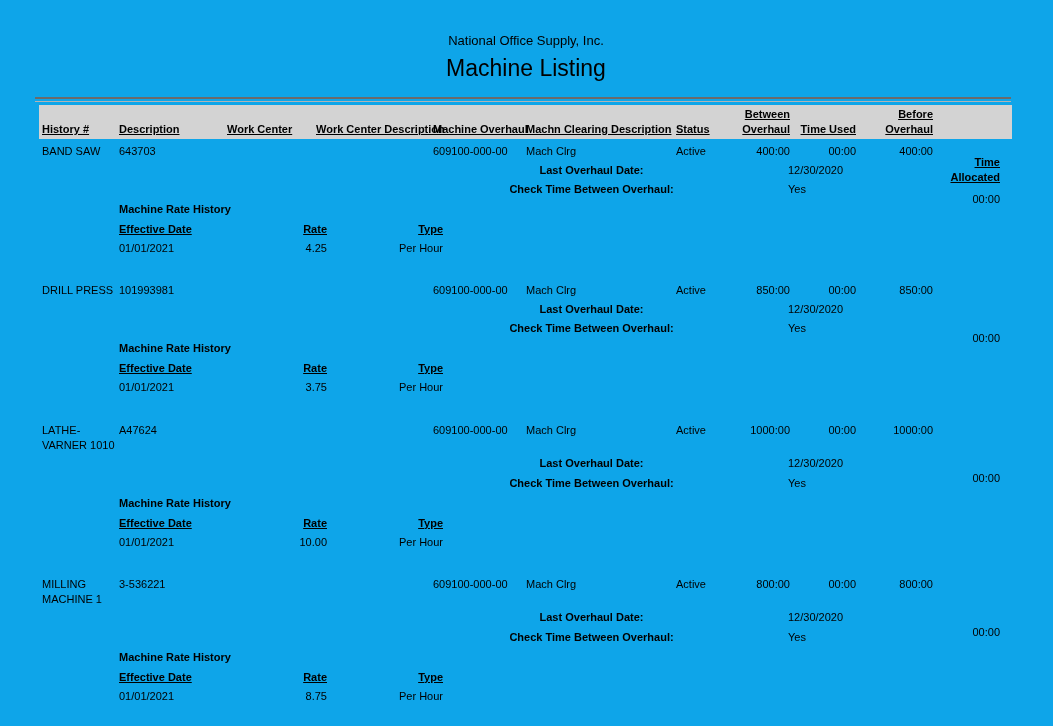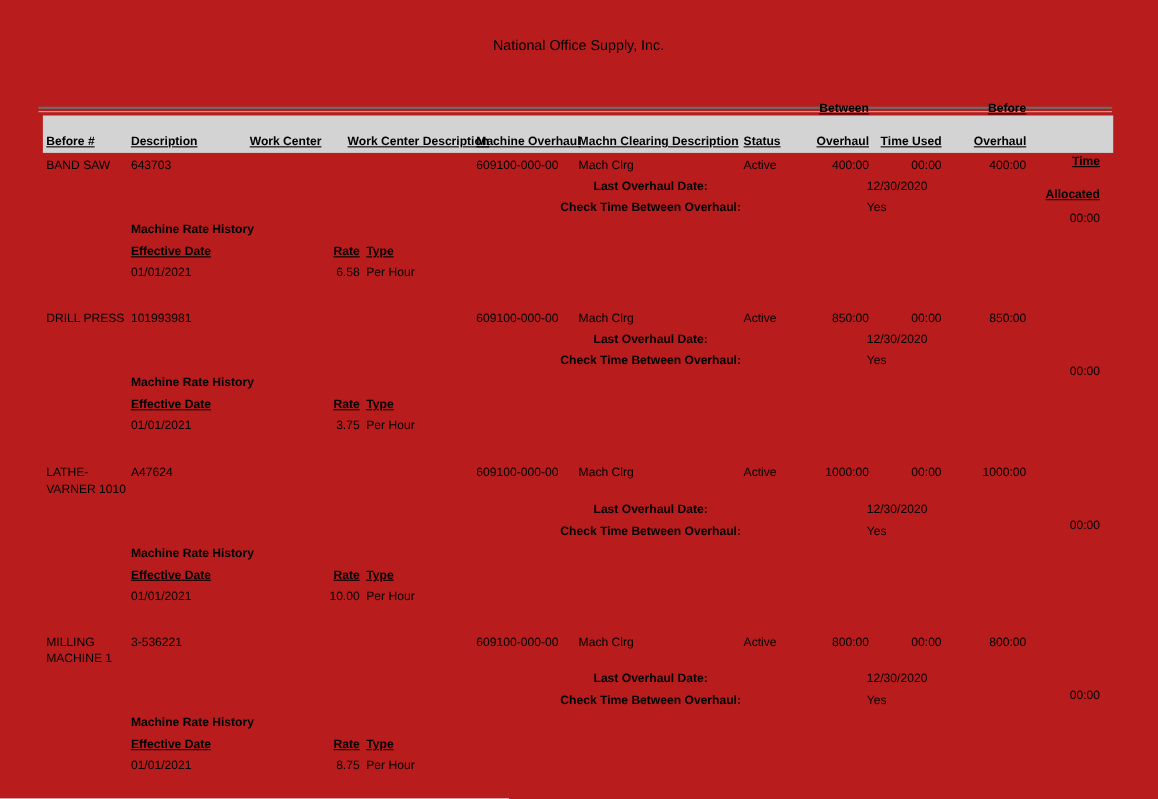--- a/index.html
+++ b/index.html
@@ -1,21 +1,21 @@
 <!DOCTYPE html>
 <html><head>
 <meta charset="utf-8">
 <style>
   * { margin: 0; padding: 0; box-sizing: border-box; }
   html, body { background: #ffffff; }
   .page {
     position: relative;
     width: 1053px;
     height: 726px;
-    background: #b91c1c;
+    background: #0ea5e9;
     overflow: hidden;
     font-family: "Liberation Sans", sans-serif;
     font-size: 11px;
     color: #000000;
   }
   .title1 {
     position: absolute;
     top: 33px; left: 40px; width: 972px;
     text-align: center;
     font-size: 13px;
@@ -58,23 +58,23 @@
   .c-st   { left: 676px; width: 55px; }
   .c-bo   { left: 700px; width: 90px; }
   .c-tu   { left: 766px; width: 90px; }
   .c-bfo  { left: 843px; width: 90px; }
   .c-ta   { left: 910px; width: 90px; margin-top: 48px; }
   
   .lbl-r  { left: 400px; width: 383px; text-align: center; font-weight: bold; }
   .val-r  { left: 788px; width: 150px; }
   
   .c-rate { left: 260px; width: 67px; text-align: right; }
-  .c-type { left: 333px; width: 110px; }
-  
-  .hline1 { top: 92px; }
+  .c-type { left: 333px; width: 110px; text-align: right; }
+  
+  .hline1 { top: 107px; }
   .hline2 { top: 122px; }
   
   .block { position: absolute; left: 0; width: 1053px; }
   .blk0 { top: 144px; } .blk1 { top: 283px; }
   .blk2 { top: 423px; } .blk3 { top: 577px; }
   .l-main { top: 0; }
   .l-lod  { top: 19px; }
   .l-chk  { top: 38px; }
   .l-mrh  { top: 58px; }
   .l-ed   { top: 78px; }
@@ -84,34 +84,35 @@
   .wrapped .l-mrh { top: 73px; }
   .wrapped .l-ed  { top: 93px; }
   .wrapped .l-val { top: 112px; }
 </style>
 </head>
 <body>
 
 <div class="page">
 
   <div class="title1">National Office Supply, Inc.</div>
+  <div class="title2">Machine Listing</div>
 
   <div class="rule rule-dark"></div>
   <div class="rule rule-light"></div>
 
   <div class="band"></div>
 
   <div class="line hline1">
     <span class="cell c-bo num bold u">Between</span>
     <span class="cell c-bfo num bold u">Before</span>
     <span class="cell c-ta num bold u">Time</span>
   </div>
 
   <div class="line hline2">
-    <span class="cell c-mno bold u" style="white-space:nowrap">Before #</span>
+    <span class="cell c-mno bold u" style="white-space:nowrap">History #</span>
     <span class="cell c-desc bold u">Description</span>
     <span class="cell c-wc bold u">Work Center</span>
     <span class="cell c-wcd bold u">Work Center Description</span>
     <span class="cell c-mc bold u">Machine Overhaul</span>
     <span class="cell c-mcd bold u">Machn Clearing Description</span>
     <span class="cell c-st bold u">Status</span>
     <span class="cell c-bo num bold u">Overhaul</span>
     <span class="cell c-tu num bold u">Time Used</span>
     <span class="cell c-bfo num bold u">Overhaul</span>
     <span class="cell c-ta num bold u">Allocated</span>
@@ -140,21 +141,21 @@
     <div class="line l-mrh">
       <span class="cell c-desc bold">Machine Rate History</span>
     </div>
     <div class="line l-ed">
       <span class="cell c-desc bold u">Effective Date</span>
       <span class="cell c-rate bold u">Rate</span>
       <span class="cell c-type bold u">Type</span>
     </div>
     <div class="line l-val">
       <span class="cell c-desc">01/01/2021</span>
-      <span class="cell c-rate">6.58</span>
+      <span class="cell c-rate">4.25</span>
       <span class="cell c-type">Per Hour</span>
     </div>
   </div>
 
   <div class="block blk1">
     <div class="line l-main">
       <span class="cell c-mno">DRILL PRESS</span>
       <span class="cell c-desc">101993981</span>
       <span class="cell c-mc">609100-000-00</span>
       <span class="cell c-mcd">Mach Clrg</span>

